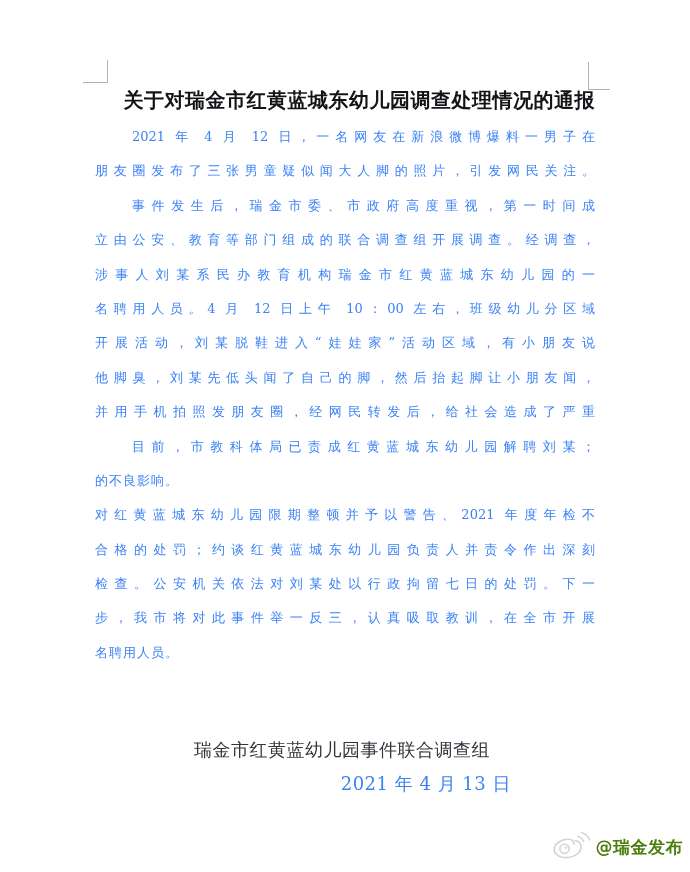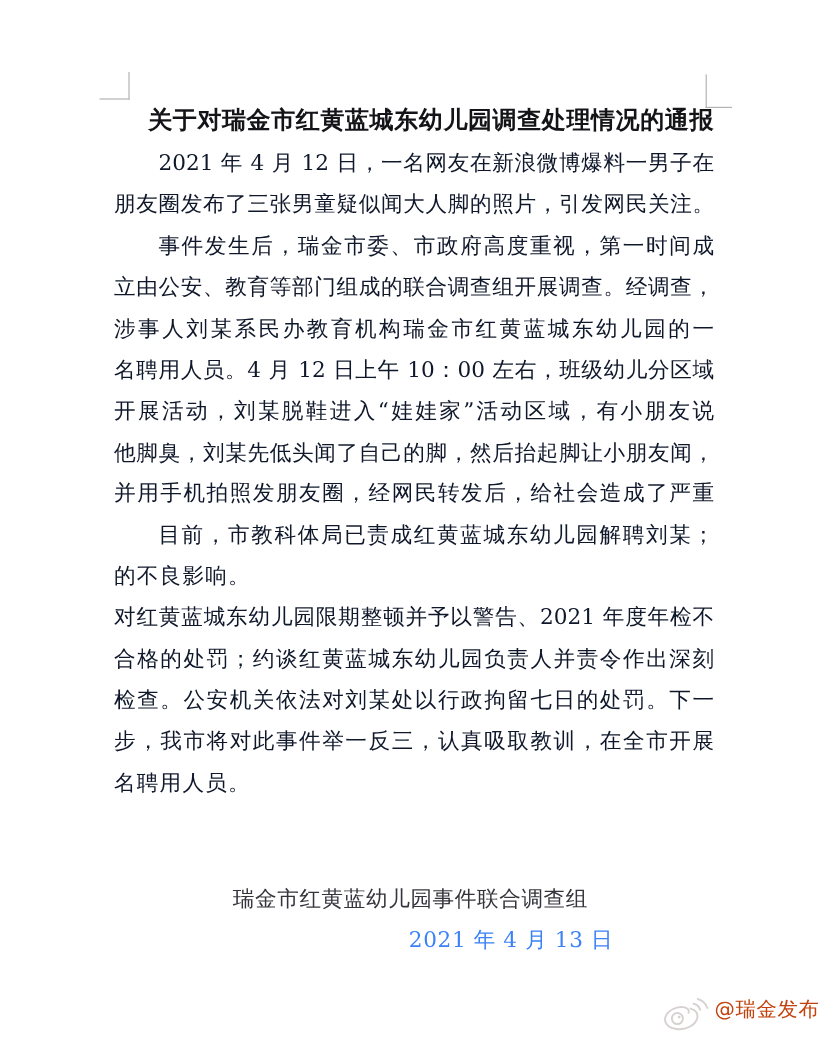--- a/index.html
+++ b/index.html
@@ -39,22 +39,22 @@
     margin: 0 0 6px 0;
     font-size: 20px;
     font-weight: bold;
     line-height: 28px;
     letter-spacing: 0.5px;
     text-align: right;
     color: #141418;
     white-space: nowrap;
   }
   .body-lines {
-    color: #0f172a;
-    font-size: 18px;
+    color: #3b82f6;
+    font-size: 13px;
   }
   .line {
     line-height: 34.4px;
     height: 34.4px;
     text-align: justify;
     text-align-last: justify;
     text-justify: inter-character;
     white-space: nowrap;
     overflow: hidden;
   }
@@ -83,23 +83,24 @@
     color: #3b82f6;
     text-align: right;
     padding-right: 84px;
     letter-spacing: 0.5px;
   }
   .watermark {
     position: absolute;
     right: 7px;
     bottom: 8px;
     display: flex;
-    align-items: flex-start;
+    align-items: center;
     gap: 4px;
-    color: #c2410c;
+    color: #4d7c0f;
+    font-weight: bold;
   }
   .watermark .handle {
     font-size: 17px;
     font-family: "DejaVu Sans", "Liberation Sans", sans-serif;
     letter-spacing: 0.5px;
   }
   .weibo-svg {
     display: block;
   }
 </style>

